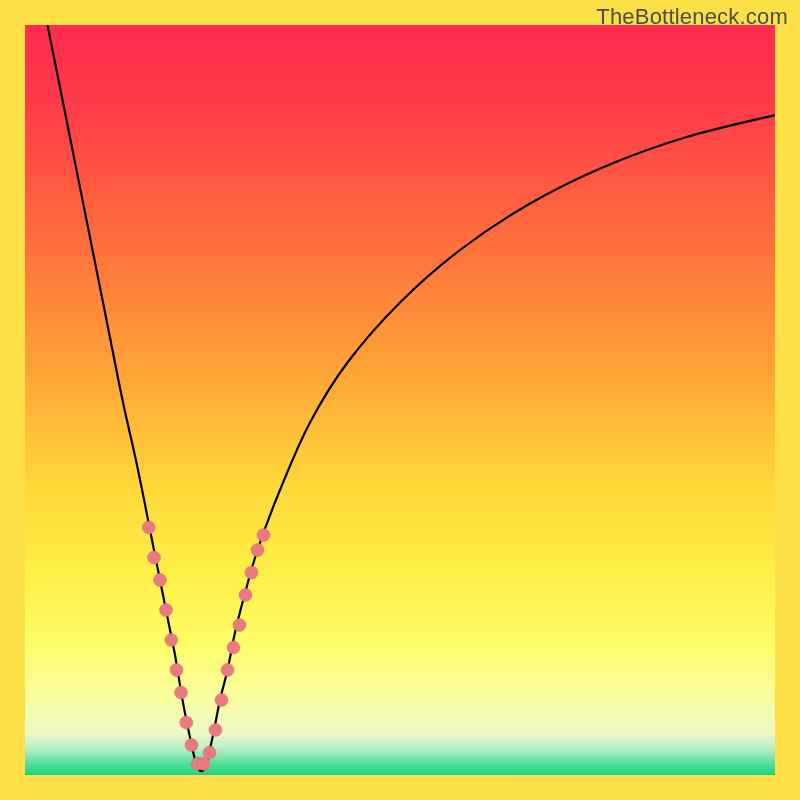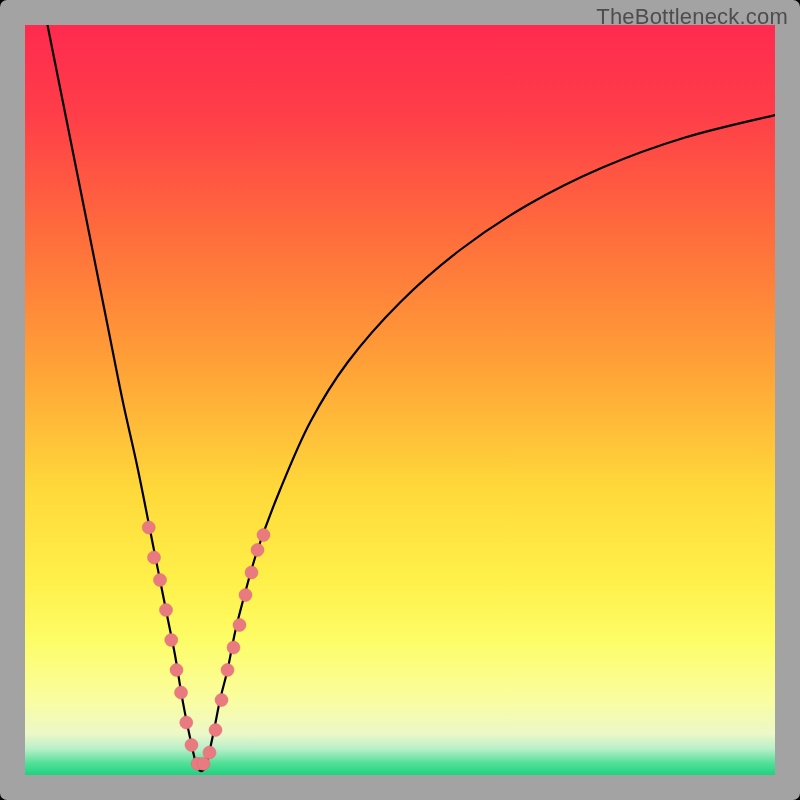--- a/index.html
+++ b/index.html
@@ -10,22 +10,21 @@
     overflow: hidden;
     background: #000;
     font-family: Arial, Helvetica, sans-serif;
   }
   .frame {
     position: absolute;
     left: 0;
     top: 0;
     width: 800px;
     height: 800px;
-    background: #a3a3a3;
-    border-radius: 7px;
+    background: #fde047;
   }
   .plot-area {
     position: absolute;
     left: 25px;
     top: 25px;
     width: 750px;
     height: 750px;
     overflow: hidden;
   }
   .gradient-bg {

